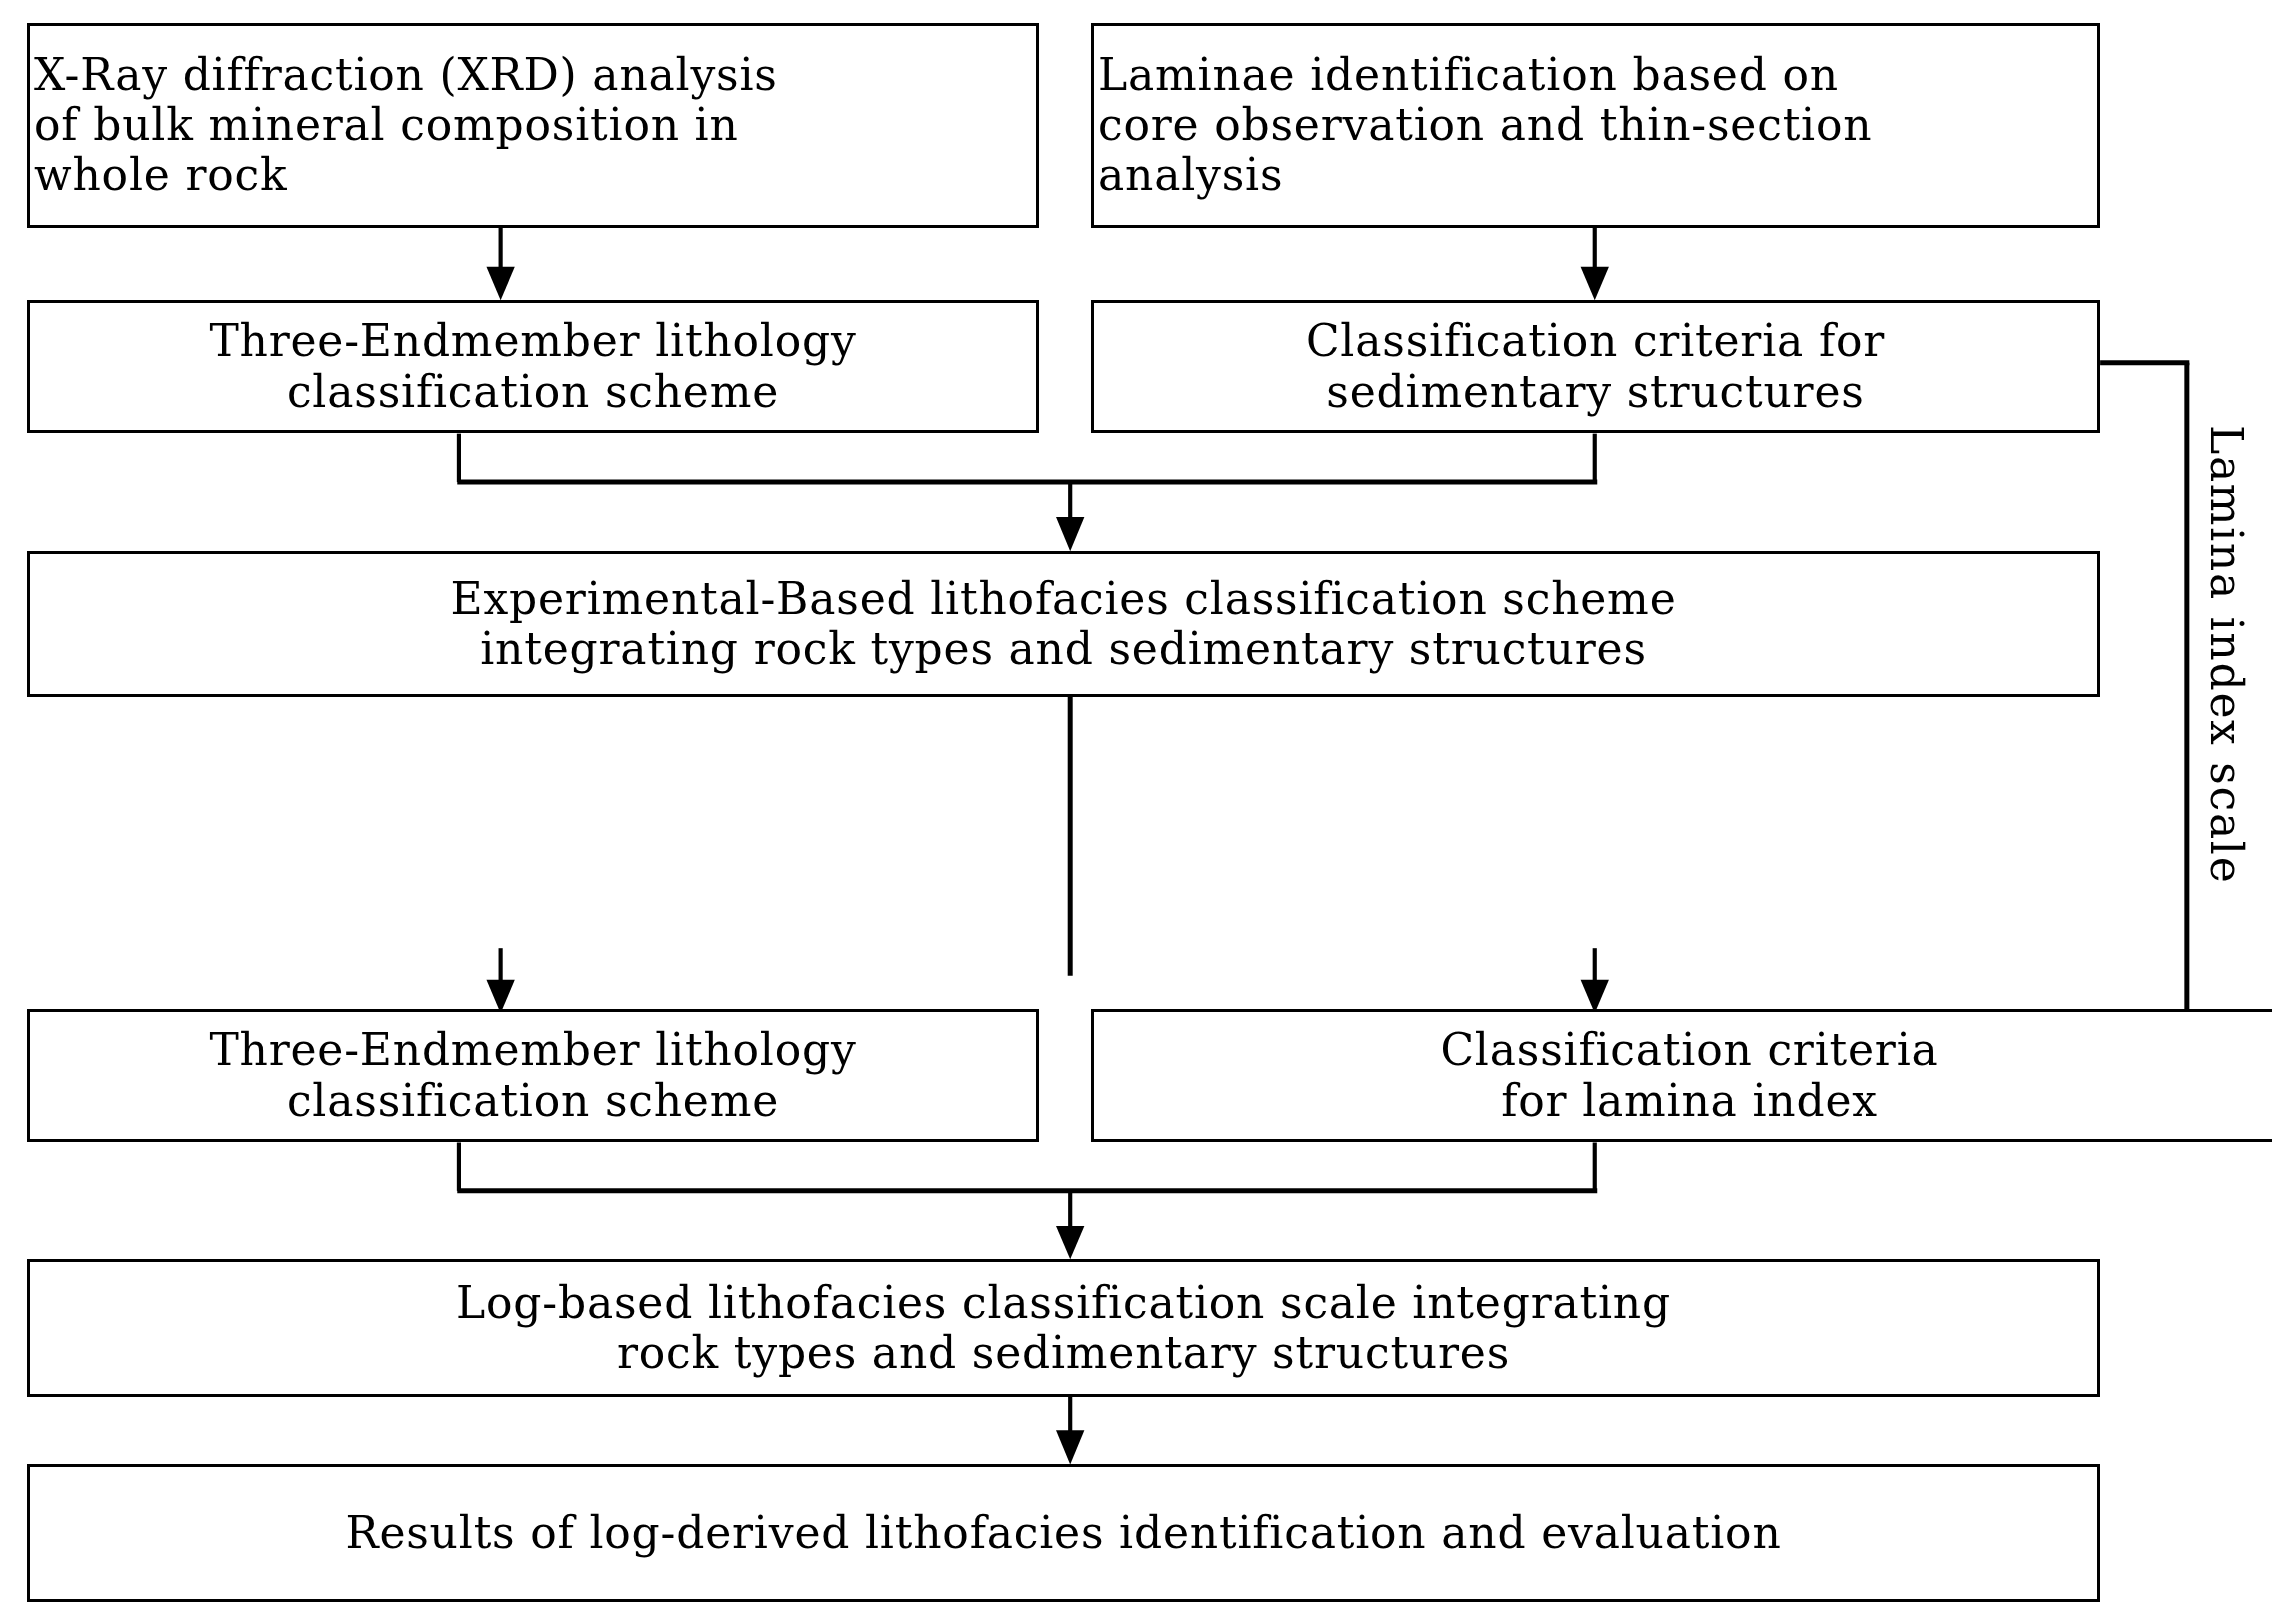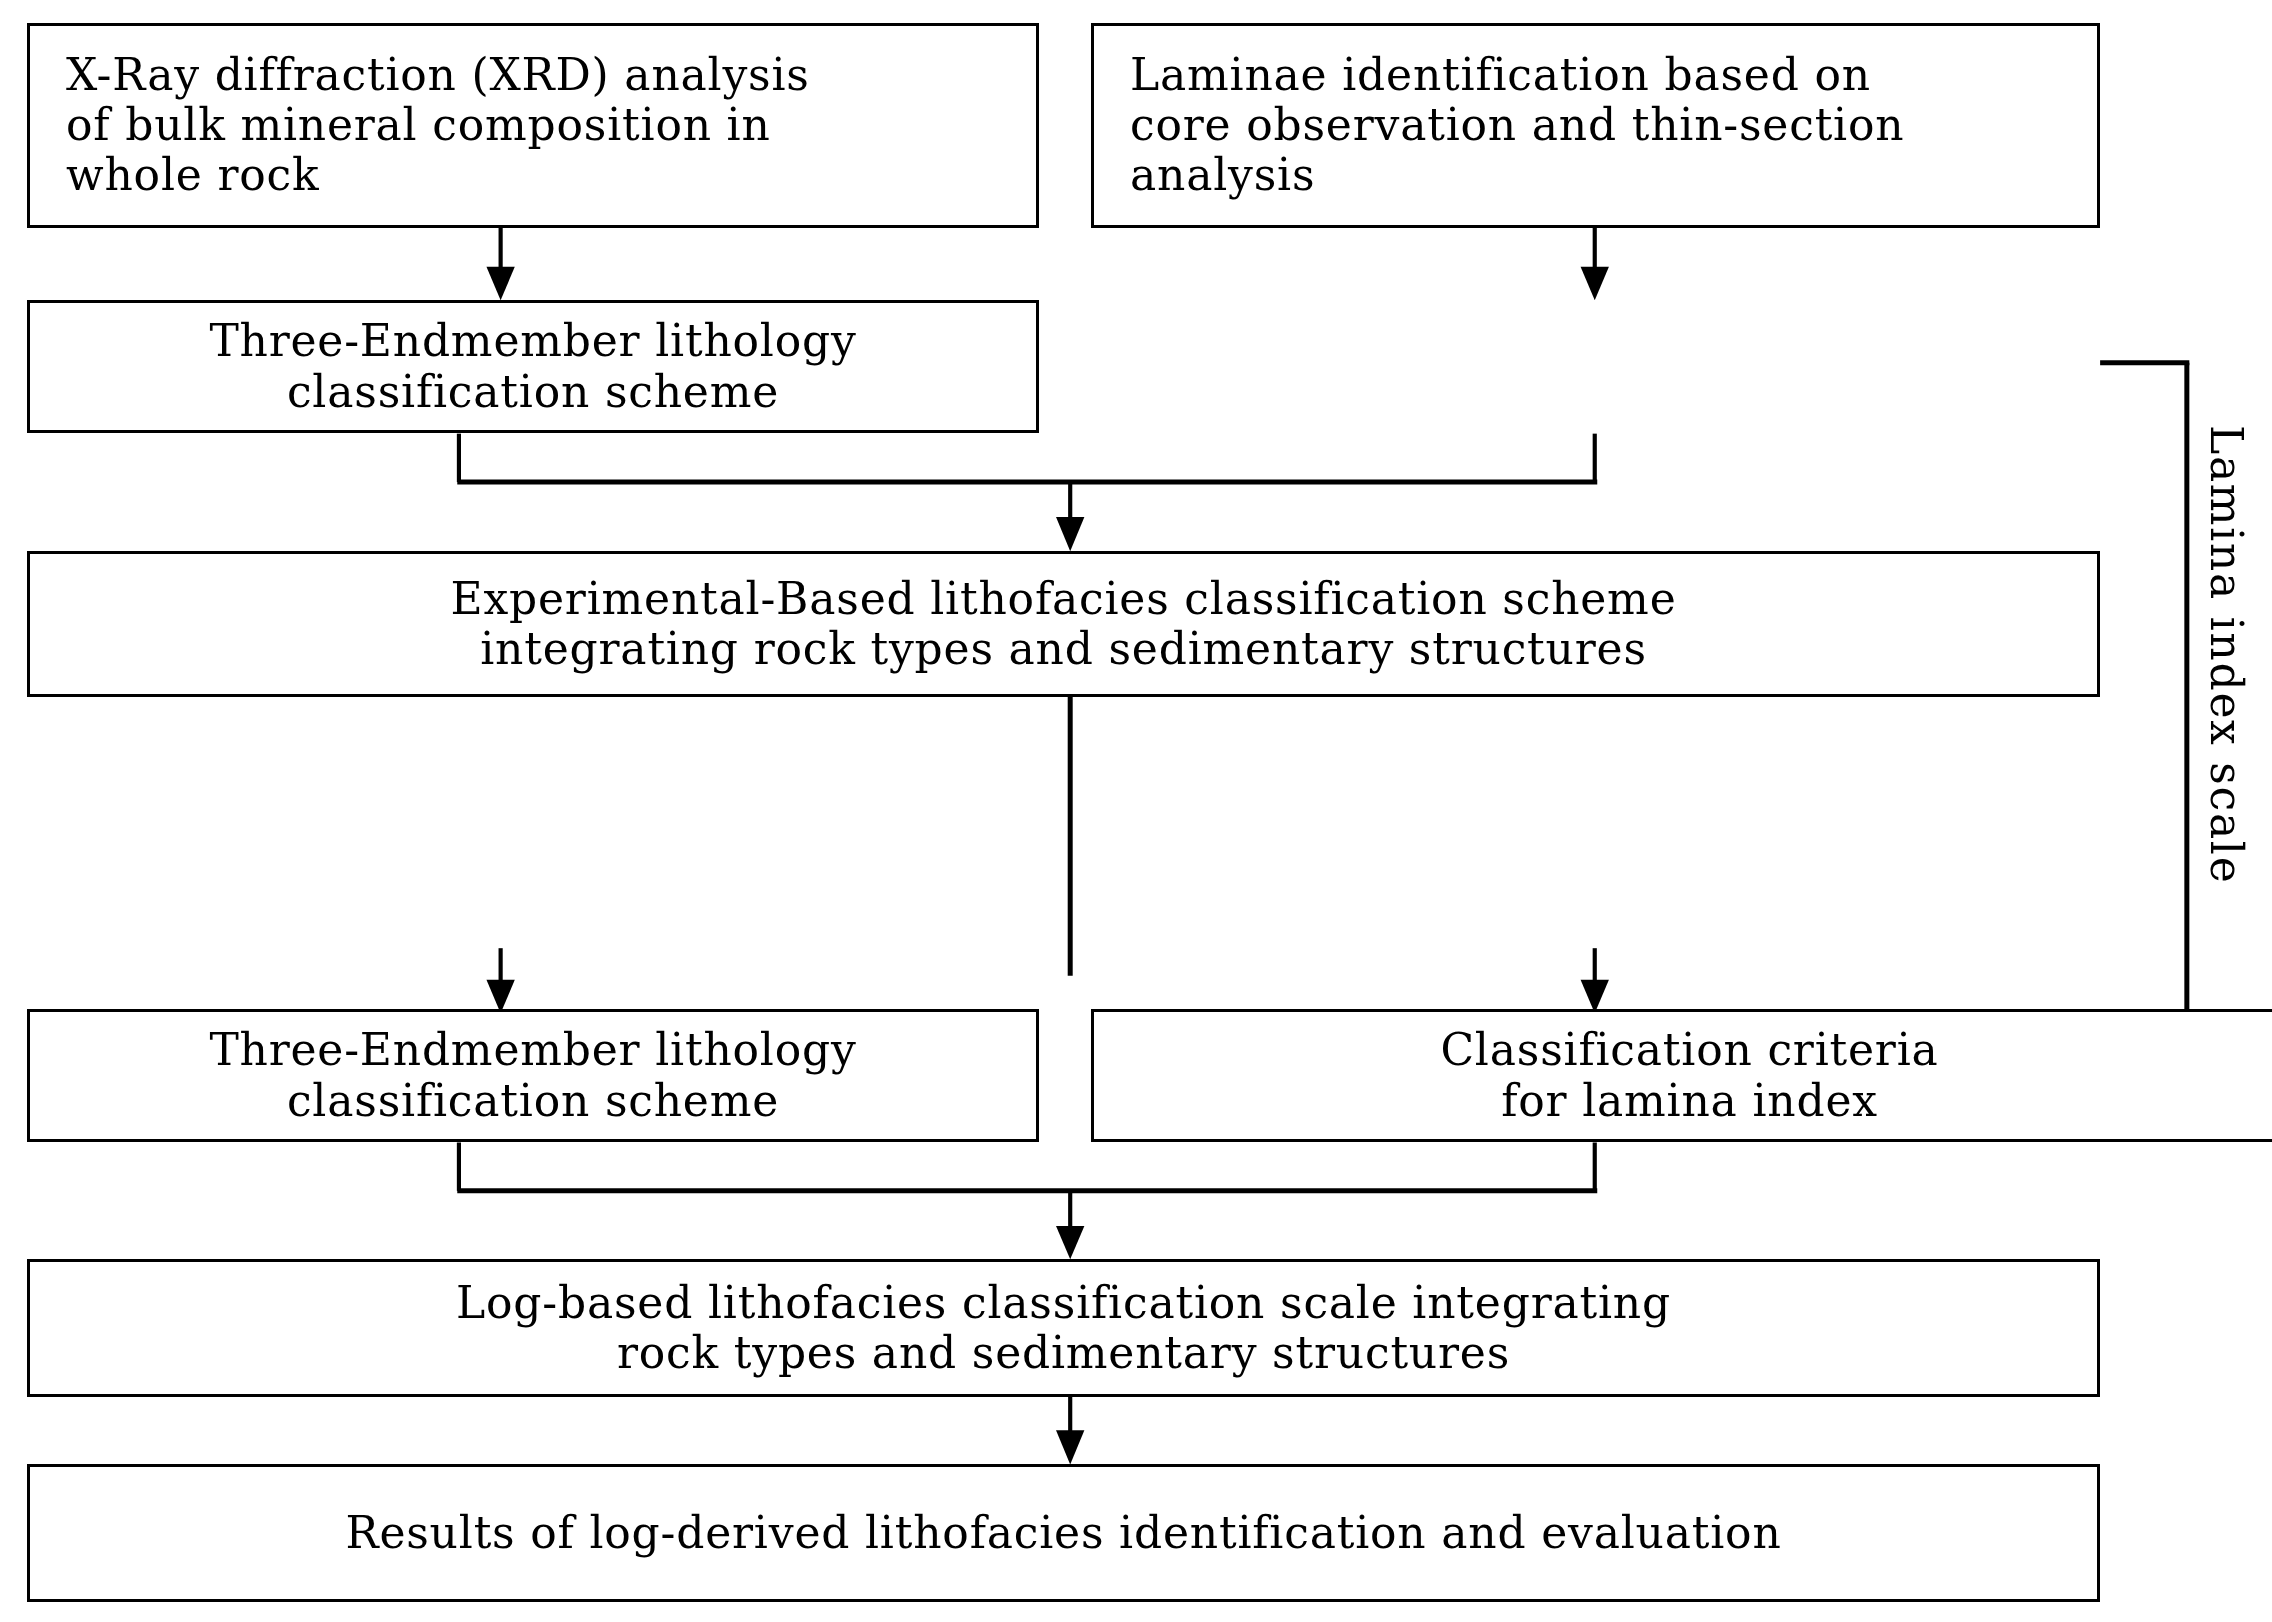--- a/index.html
+++ b/index.html
@@ -36,21 +36,21 @@
   .node-text {
     display: block;
     width: 100%;
     font-family: "DejaVu Serif", serif;
     font-size: 44px;
     line-height: 1.14;
     letter-spacing: 0.8px;
     color: #000000;
     white-space: pre-line;
   }
-  .align-left  .node-text { text-align: left;   padding-left: 36px; }
+  .align-left  .node-text { text-align: left;   padding-left: 4px; }
   .align-center .node-text { text-align: center; }
   .side-label {
     position: absolute;
     font-family: "DejaVu Serif", serif;
     font-size: 44px;
     letter-spacing: 1.7px;
     color: #000000;
     white-space: nowrap;
     transform-origin: 0 0;
     transform: rotate(90deg);
@@ -127,20 +127,24 @@
     <span class="node-text">Laminae identification based on
 core observation and thin-section
 analysis</span>
   </div>
 
   <div class="node align-center" style="left:27px; top:300px; width:1012px; height:133px;">
     <span class="node-text">Three-Endmember lithology
 classification scheme</span>
   </div>
 
+  <div class="node align-center" style="left:1091px; top:300px; width:1009px; height:133px;">
+    <span class="node-text">Classification criteria for
+sedimentary structures</span>
+  </div>
 
   <div class="node align-center" style="left:27px; top:551px; width:2073px; height:146px;">
     <span class="node-text">Experimental-Based lithofacies classification scheme
 integrating rock types and sedimentary structures</span>
   </div>
 
 
 
   <div class="node align-center" style="left:27px; top:1009px; width:1012px; height:133px;">
     <span class="node-text">Three-Endmember lithology

